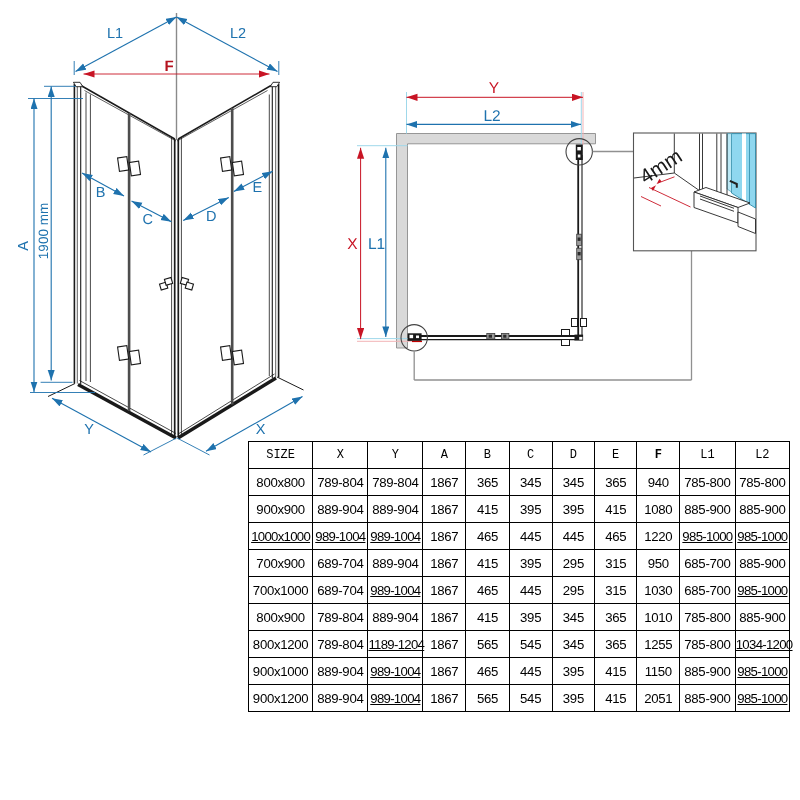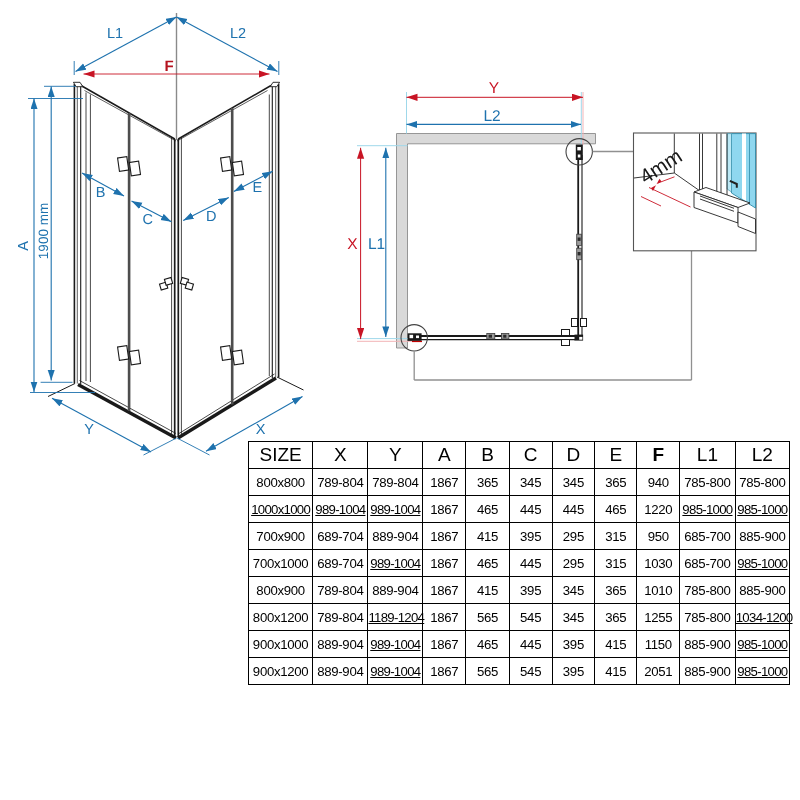--- a/index.html
+++ b/index.html
@@ -5,21 +5,21 @@
 html,body{margin:0;padding:0;width:800px;height:800px;background:#fff;overflow:hidden;}
 *{box-sizing:border-box;}
 body{font-family:"Liberation Sans",sans-serif;}
 #wrap{position:relative;width:800px;height:592px;}
 svg{position:absolute;left:0;top:0;will-change:transform;}
 table{position:absolute;left:247.5px;top:441px;will-change:transform;border-collapse:collapse;table-layout:fixed;width:542px;}
 td{border:1px solid #000;text-align:center;vertical-align:middle;padding:0;height:27px;
    font:13.2px "Liberation Sans",sans-serif;color:#000;white-space:nowrap;letter-spacing:-0.3px;}
 td.n{letter-spacing:-0.7px;text-decoration:underline;}
 tr.hl td{background:#87bcc5;}
-tr.hd td{font-size:19px;letter-spacing:0;}
+tr.hd td{font-size:12px;letter-spacing:0;font-family:Liberation Mono, monospace;}
 </style>
 </head>
 <body>
 <div id="wrap">
 <svg width="800" height="800" viewBox="0 0 800 800" text-rendering="geometricPrecision">
 <defs>
 <marker id="ab" markerUnits="userSpaceOnUse" markerWidth="12" markerHeight="8" refX="10.5" refY="3.5" orient="auto-start-reverse">
           <path d="M0,0 L10.5,3.5 L0,7 Z" fill="#1e72ae"></path>
         </marker>
 <marker id="ar" markerUnits="userSpaceOnUse" markerWidth="12" markerHeight="8" refX="11" refY="3.6" orient="auto-start-reverse">
@@ -268,20 +268,33 @@
           <td>1867</td>
           <td>365</td>
           <td>345</td>
           <td>345</td>
           <td>365</td>
           <td>940</td>
           <td>785-800</td>
           <td>785-800</td>
         </tr>
 <tr>
+          <td>900x900</td>
+          <td>889-904</td>
+          <td>889-904</td>
+          <td>1867</td>
+          <td>415</td>
+          <td>395</td>
+          <td>395</td>
+          <td>415</td>
+          <td>1080</td>
+          <td>885-900</td>
+          <td>885-900</td>
+        </tr>
+<tr>
           <td class="n">1000x1000</td>
           <td class="n">989-1004</td>
           <td class="n">989-1004</td>
           <td>1867</td>
           <td>465</td>
           <td>445</td>
           <td>445</td>
           <td>465</td>
           <td>1220</td>
           <td class="n">985-1000</td>

